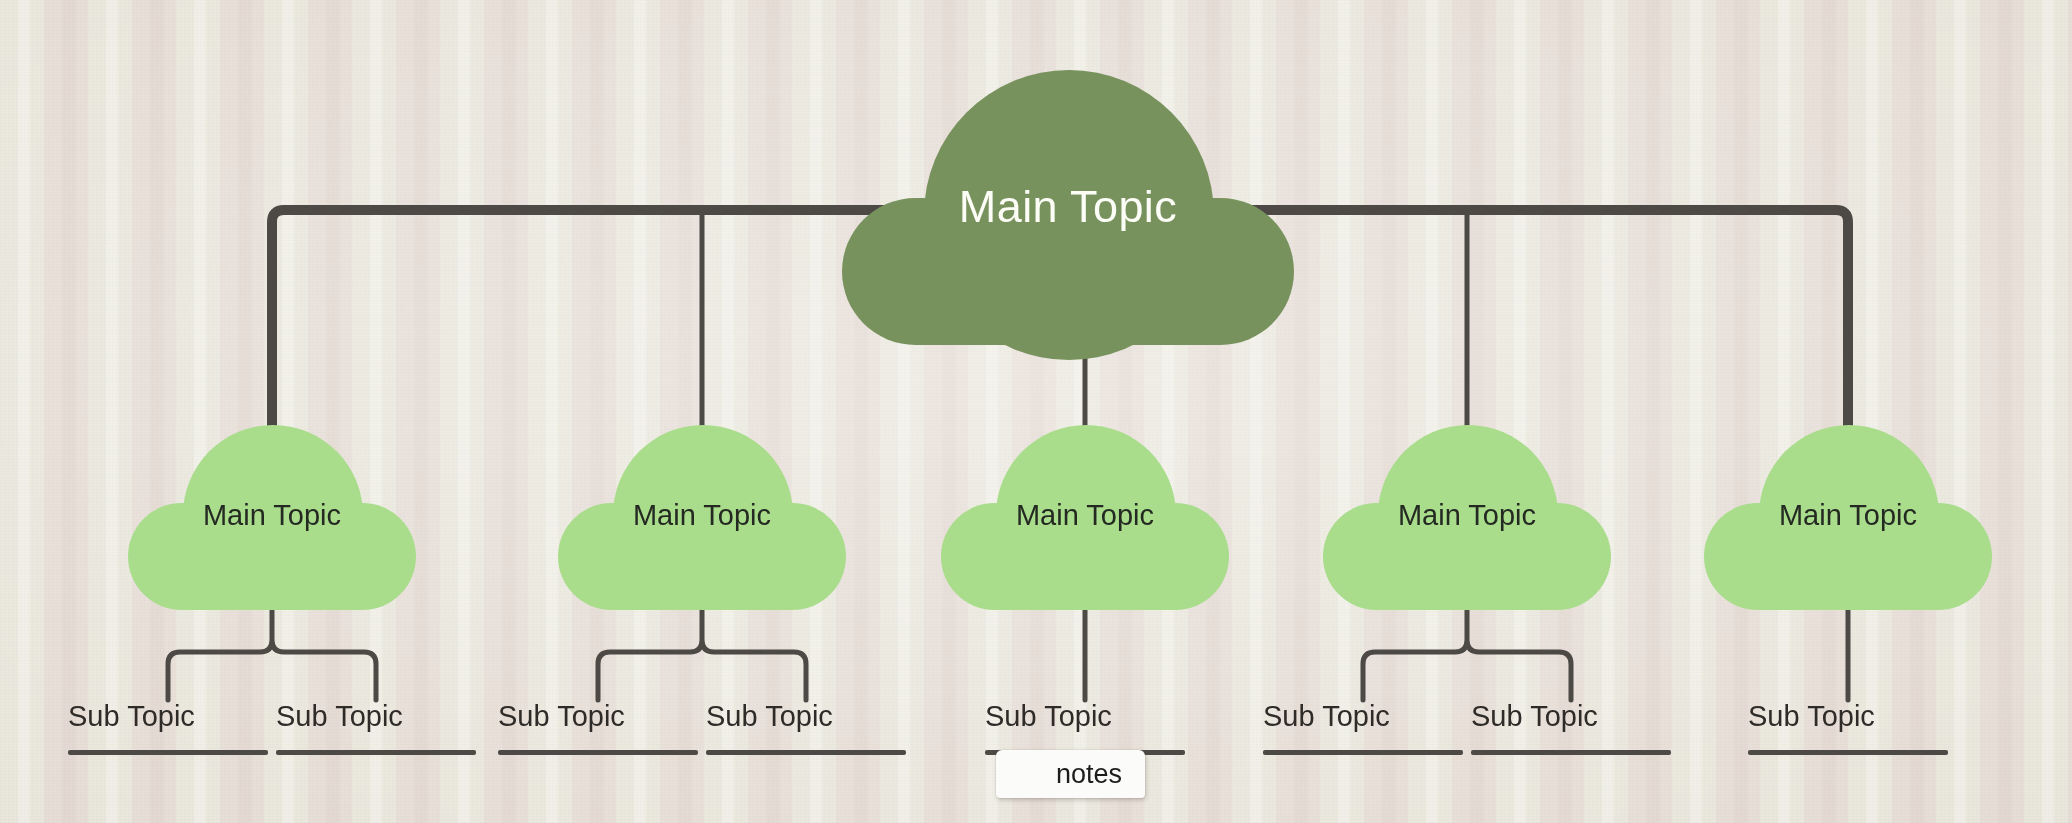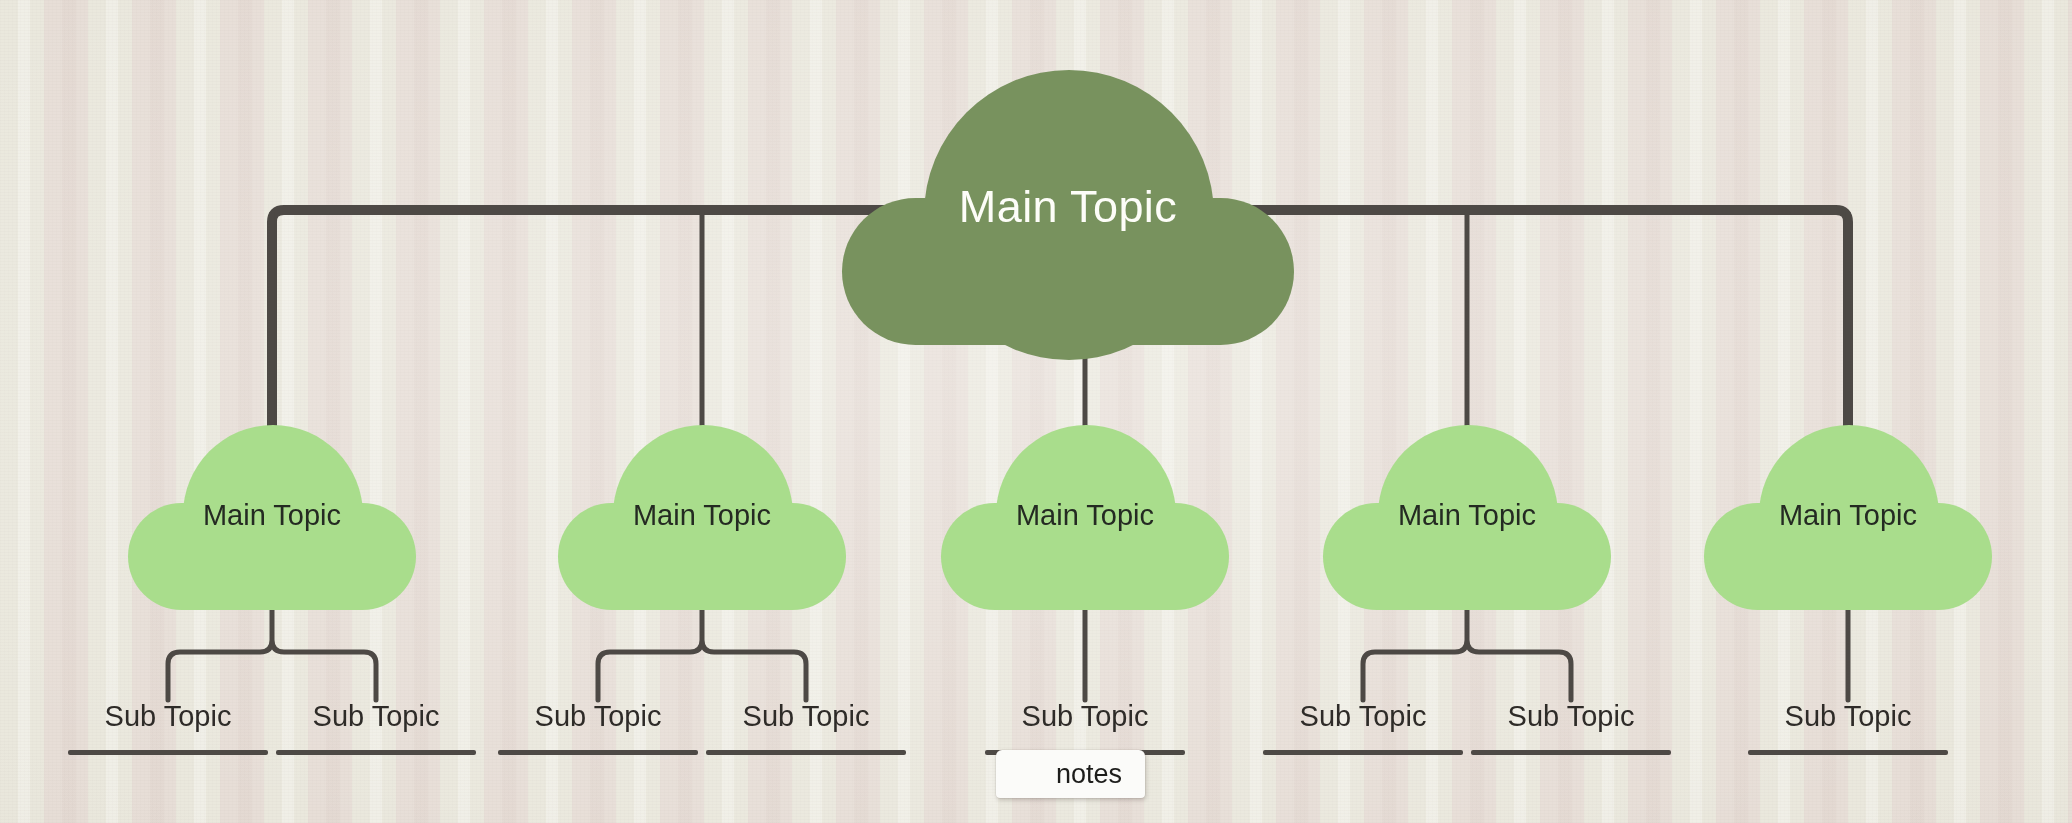--- a/index.html
+++ b/index.html
@@ -80,21 +80,21 @@
     position:absolute;left:0;top:78px;width:288px;height:107px;
     border-radius:54px;background:#a9dd8c;
   }
   .topic .label{
     top:0;height:185px;
     padding-top:60px;box-sizing:border-box;
     color:#242a22;font-size:29px;line-height:60px;
   }
 
   
-  .subtopic{position:absolute;text-align:center;}
+  .subtopic{position:absolute;}
   .subtopic .sub-label{
     display:block;color:#2e2b28;font-size:29px;line-height:42px;
     white-space:nowrap;
   }
   .subtopic .sub-rule{
     display:block;height:5px;background:#4d4945;border-radius:2px;
     margin-top:13px;
   }
 
   

